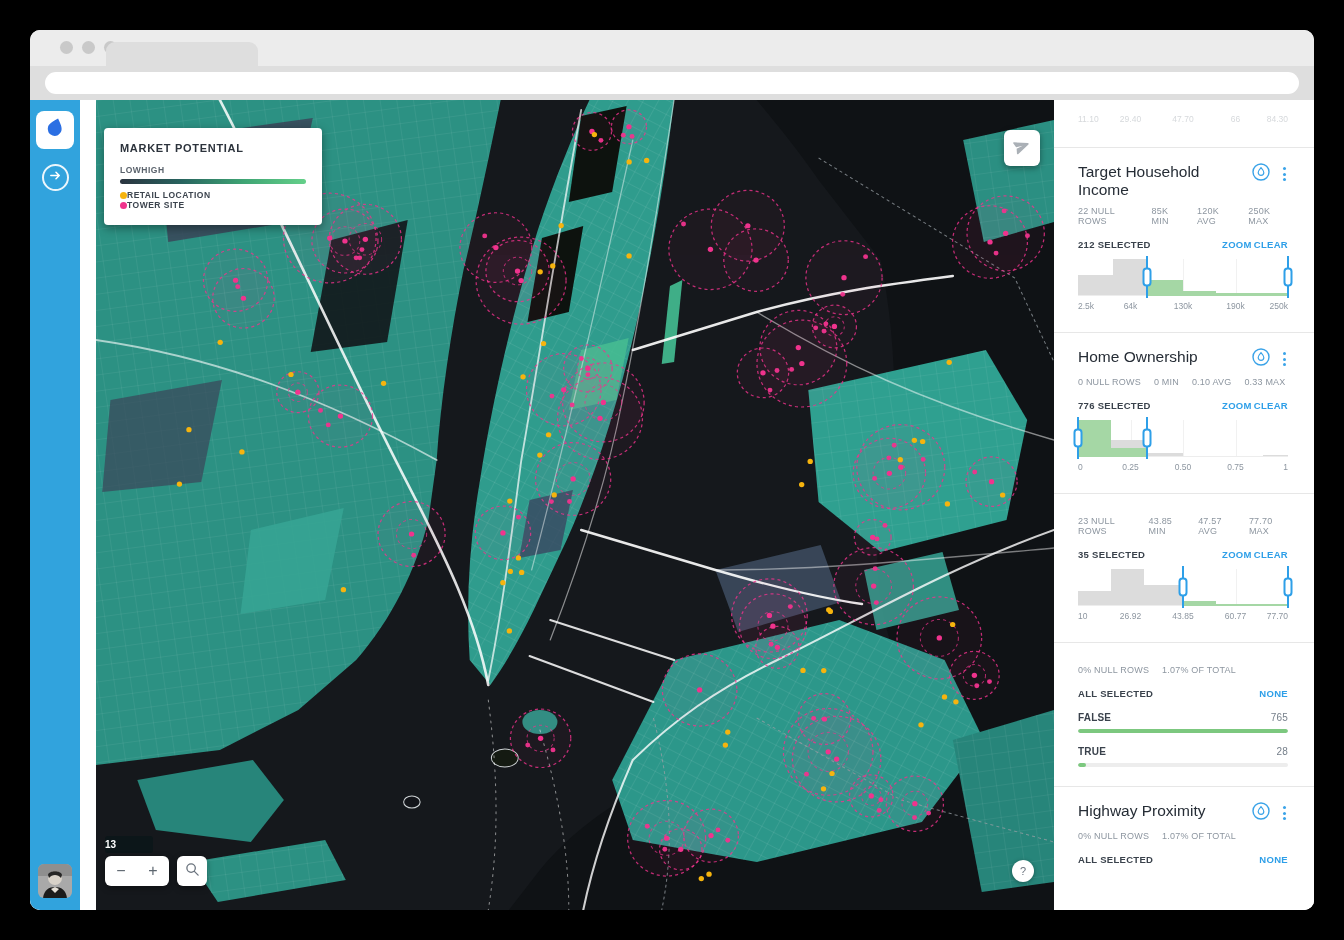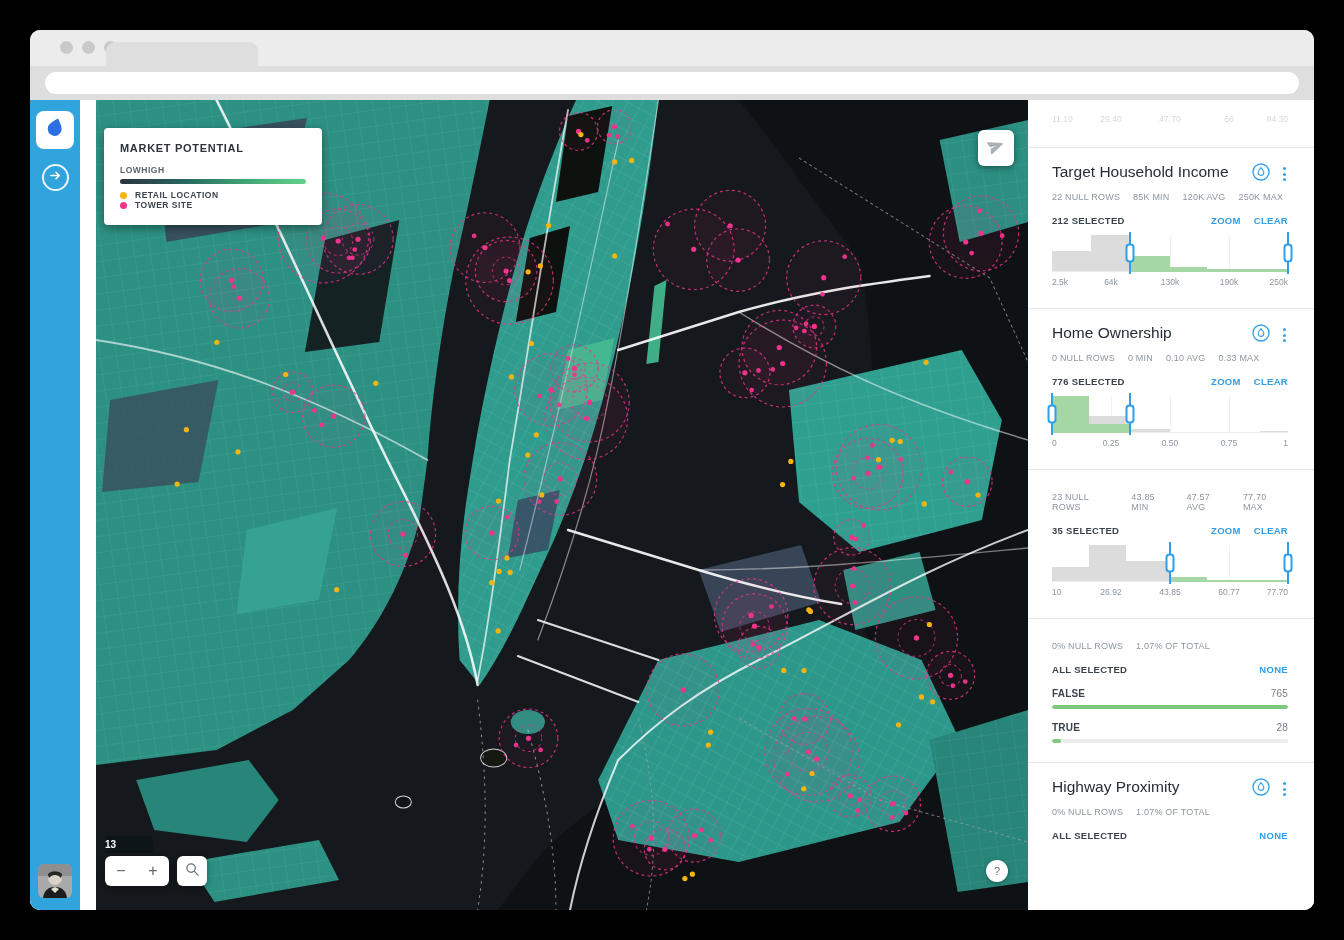--- a/index.html
+++ b/index.html
@@ -26,47 +26,47 @@
 
   
   .map-area { flex:1; position:relative; background:#15181c; overflow:hidden; }
   .map-svg { position:absolute; inset:0; width:100%; height:100%; }
 
   .legend { position:absolute; top:28px; left:8px; width:218px; background:#fff; border-radius:4px; box-shadow:0 3px 10px rgba(0,0,0,.4); padding:14px 16px 15px; }
   .legend-title { font-size:11px; font-weight:700; letter-spacing:.7px; color:#2c333c; }
   .legend-range { display:flex; justify-content:flex-start; margin-top:11px; font-size:8.5px; font-weight:700; color:#5a626c; letter-spacing:.5px; }
   .legend-grad { height:5px; border-radius:3px; margin-top:4px; background:linear-gradient(90deg,#2a333f,#28645f,#3fa574,#65d08a); }
   .legend-items { margin-top:6px; }
-  .legend-item { display:flex; align-items:center; gap:8px; font-size:8.5px; font-weight:700; color:#3c444e; letter-spacing:.5px; }
+  .legend-item { display:flex; align-items:center; font-size:8.5px; font-weight:700; color:#3c444e; letter-spacing:.5px; }
   .legend-dot { width:7px; height:7px; border-radius:50%; }
 
   .share-btn { position:absolute; top:30px; right:14px; width:36px; height:36px; background:#fff; border-radius:6px; box-shadow:0 2px 6px rgba(0,0,0,.4); display:flex; align-items:center; justify-content:center; cursor:pointer; }
 
   .zoom-badge { position:absolute; left:9px; bottom:57px; width:48px; height:17px; background:#0c1619; color:#fff; font-size:10px; font-weight:700; text-align:left; line-height:17px; border-radius:3px; }
   .zoom-ctrl { position:absolute; left:9px; bottom:24px; display:flex; gap:8px; }
   .zc-bar { width:64px; height:30px; background:#fff; border-radius:6px; box-shadow:0 2px 6px rgba(0,0,0,.35); display:flex; }
   .zc-btn { flex:1; display:flex; align-items:center; justify-content:center; color:#5d666f; font-size:16px; cursor:pointer; }
   .search-btn { width:30px; height:30px; background:#fff; border-radius:6px; box-shadow:0 2px 6px rgba(0,0,0,.35); display:flex; align-items:center; justify-content:center; cursor:pointer; }
   .help-btn { position:absolute; right:20px; bottom:28px; width:22px; height:22px; border-radius:50%; background:#fff; box-shadow:0 1px 4px rgba(0,0,0,.35); color:#6a737d; font-size:11px; display:flex; align-items:center; justify-content:center; cursor:pointer; }
 
   
-  .sidebar { width:286px; background:#fff; overflow:hidden; }
+  .sidebar { width:260px; background:#fff; overflow:hidden; }
   .s-top-axis { position:relative; height:47px; padding:0 26px 0 24px; }
   .s-top-axis .ticks-row { top:14px; color:#d6d9dc; }
   .divider { height:1px; background:#e7e7e7; }
 
   .panel { padding:15px 26px 19px 24px; }
   .p-head { display:flex; align-items:flex-start; }
   .p-title { font-size:15.5px; color:#262d36; flex:1; }
   .p-icons { display:flex; align-items:center; gap:11px; }
   .kebab { display:flex; flex-direction:column; gap:2.5px; cursor:pointer; padding:2px; }
   .kebab i { width:3px; height:3px; border-radius:50%; background:#3aa3e8; }
   .p-stats { display:flex; gap:13px; margin-top:7px; font-size:9px; color:#8d96a0; letter-spacing:.2px; }
   .p-selrow { display:flex; justify-content:space-between; align-items:center; margin-top:13px; font-size:9.5px; font-weight:700; color:#3a424c; letter-spacing:.3px; }
-  .p-links { display:flex; gap:13px; }
+  .p-links { display:flex; gap:2px; }
   .p-links span { color:#2e9fe8; cursor:pointer; }
 
   .hist { margin-top:9px; }
   .hist-chart { position:relative; height:37px; border-bottom:1px solid #ededed; }
   .gridv { position:absolute; top:0; bottom:0; width:1px; background:#f1f1f1; }
   .hbar { position:absolute; bottom:0; }
   .hbar.gray { background:#dcdcdc; }
   .hbar.green { background:#a5d7a5; }
   .hbase { position:absolute; bottom:-1px; height:2px; background:#a5d7a5; }
   .hline { position:absolute; top:-3px; bottom:-3px; width:2px; background:#2e9fe8; transform:translateX(-50%); cursor:ew-resize; }

